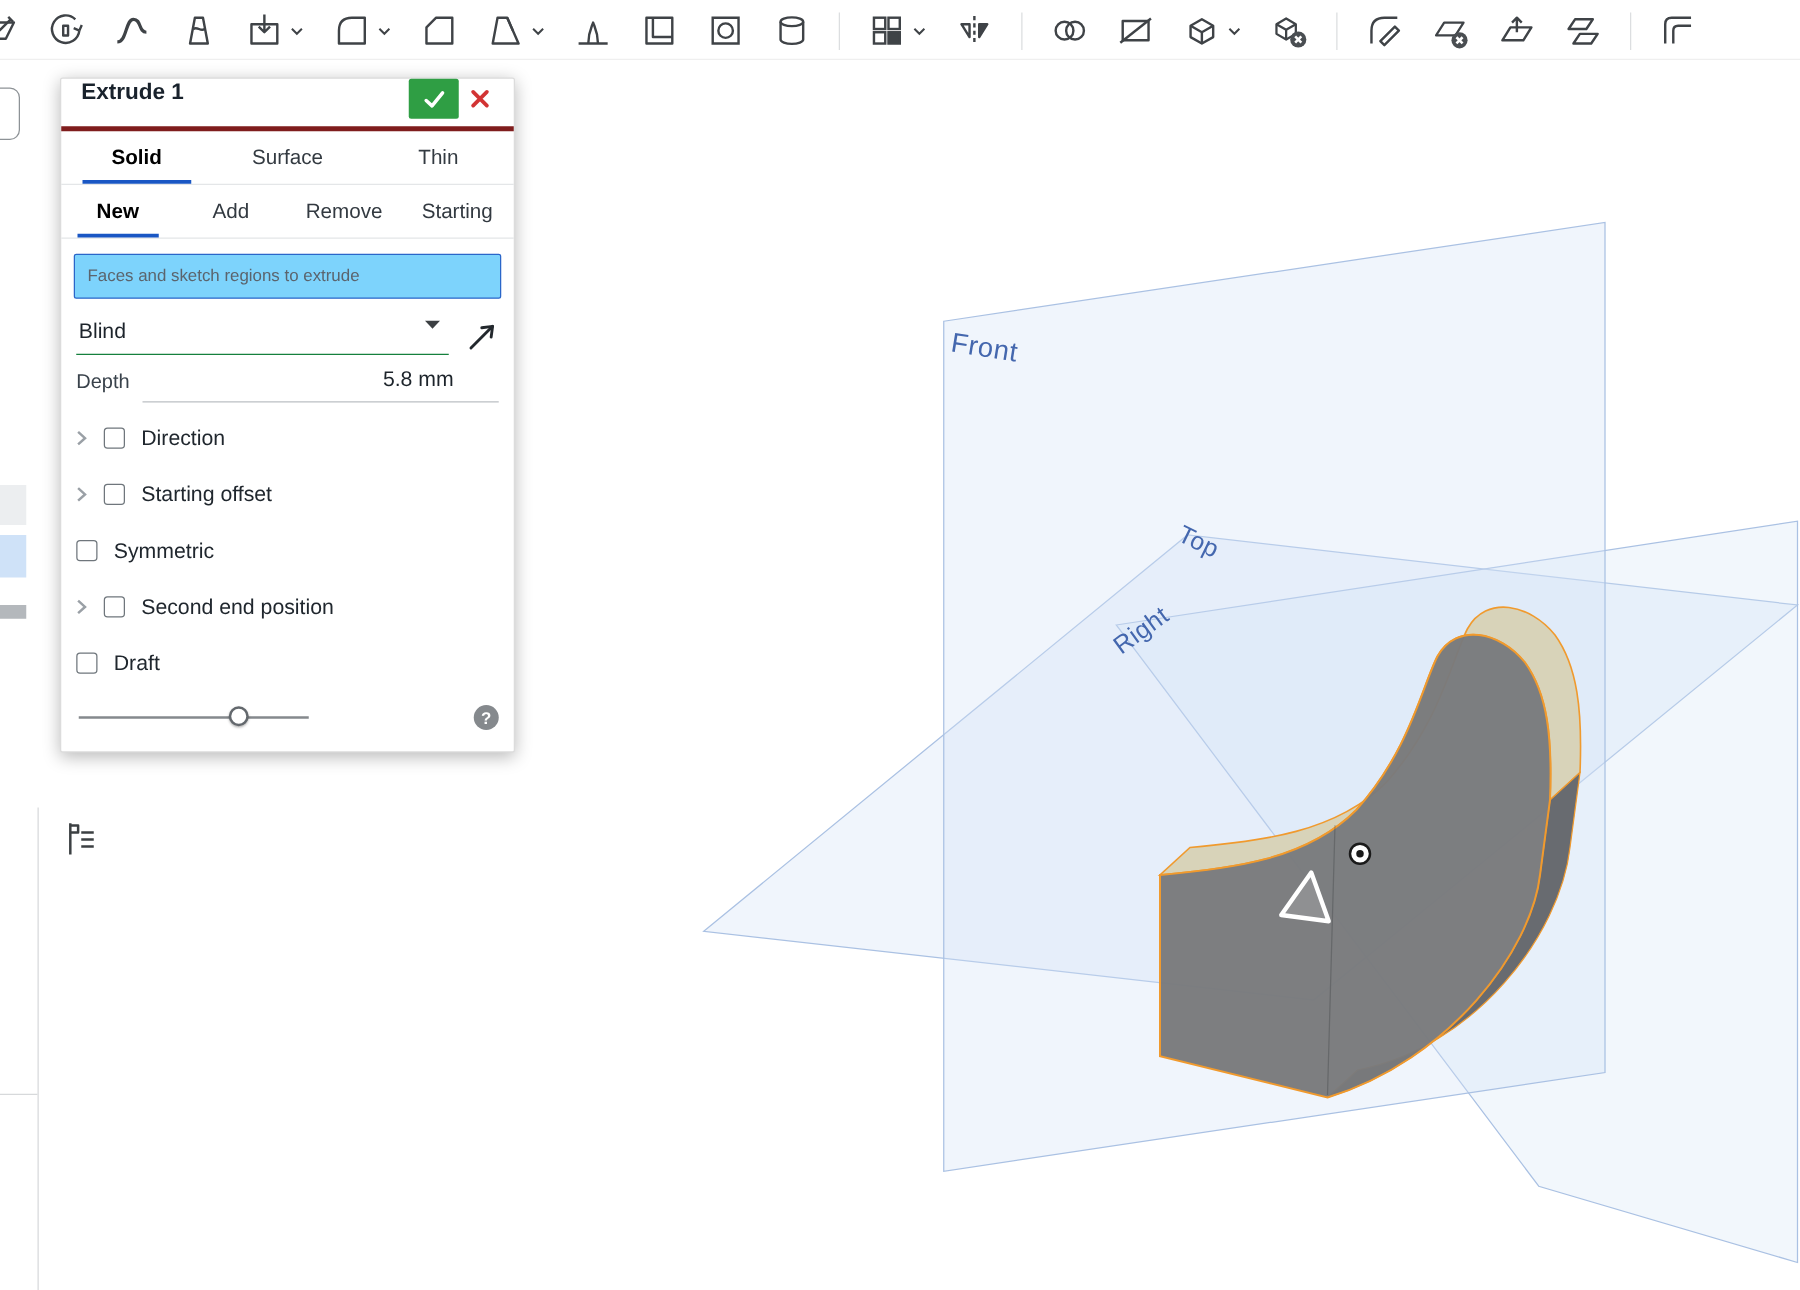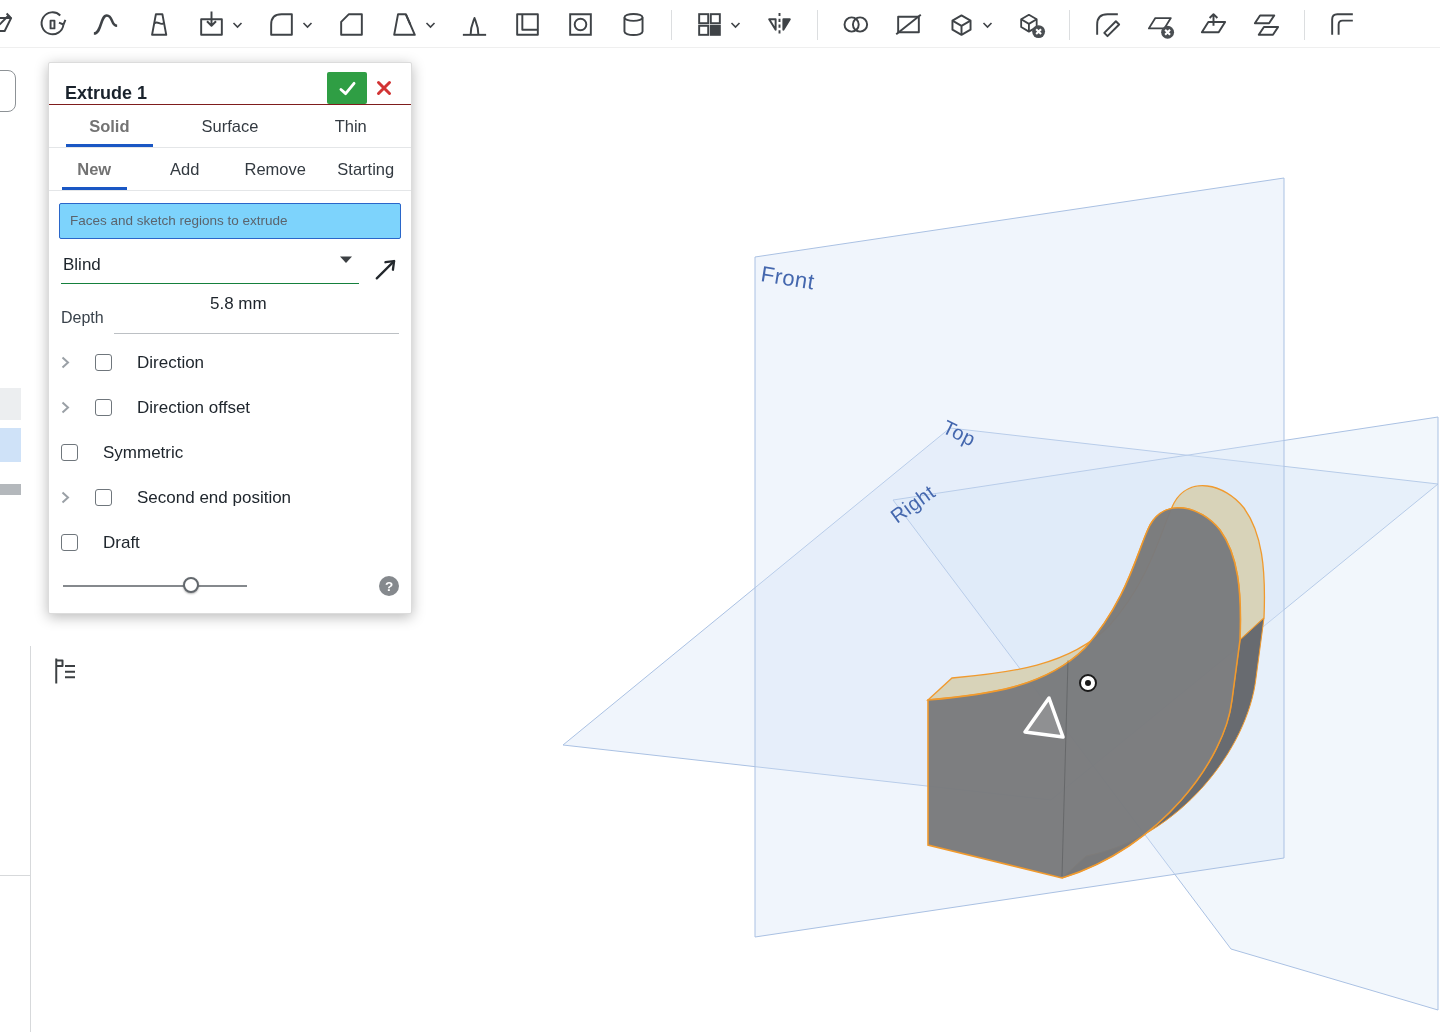--- a/index.html
+++ b/index.html
@@ -37,54 +37,54 @@
   .viewport { position:absolute; left:0; top:0; width:1440px; height:1032px; z-index:0; }
   .plane-label { fill:#4467ae; font-size:22px; letter-spacing:0.5px; }
   .plane-label.small { font-size:20px; }
 
   
   .dialog {
     position:absolute; left:48px; top:62px; width:364px; z-index:5;
     background:#fff; border:1px solid #dcdcdc; border-radius:2px;
     box-shadow:0 3px 14px rgba(0,0,0,.28);
   }
-  .dlg-header { display:flex; align-items:flex-end; height:42px; padding:0 10px 0 16px;
-    border-bottom:1px solid #7f1d1d; }
+  .dlg-header { display:flex; align-items:flex-start; height:42px; padding:0 10px 0 16px;
+    border-bottom:4px solid #7f1d1d; }
   .dlg-title { flex:1; font-size:18px; font-weight:bold; color:#19222c; }
   .btn-accept { width:40px; height:32px; background:#2f9e44; border-radius:2px;
     display:flex; align-items:center; justify-content:center; cursor:pointer; }
   .btn-cancel { width:34px; height:32px; display:flex; align-items:center; justify-content:center; cursor:pointer; }
 
   .tab-row { display:flex; height:43px; border-bottom:1px solid #e4e6e8; }
   .tab { flex:1; display:flex; align-items:center; justify-content:center;
     font-size:16.5px; color:#333a41; position:relative; cursor:pointer; }
-  .tab.active { color:#737373; font-weight:bold; }
+  .tab.active { color:#000000; font-weight:bold; }
   .tab.active::after { content:""; position:absolute; left:14%; right:14%; bottom:0;
     height:3px; background:#1a57c4; }
 
   .sel-box { margin:12px 10px 0; border:1.5px solid #2a66c9; background:#7dd3fc;
     border-radius:2px; padding:9px 10px 10px; cursor:pointer; }
   .sel-label { font-size:13.5px; color:#5b646d; }
   .sel-row { margin-top:7px; display:flex; align-items:center; }
   .sel-value { flex:1; font-size:17px; color:#1d242b; }
   .sel-clear { font-size:20px; color:#555b61; padding:0 4px; cursor:pointer; }
 
   .end-row { margin:12px 10px 0 12px; display:flex; align-items:center; gap:12px; }
   .dropdown { flex:1; display:flex; justify-content:space-between; 
     border-bottom:1px solid #15803d; padding:4px 6px 8px 2px;
     font-size:17px; color:#1d242b; cursor:pointer; }
   .flip-btn { width:30px; height:30px; cursor:pointer; }
 
   .depth-row { margin:10px 12px 0; display:flex; align-items:flex-end; }
   .depth-label { font-size:16px; color:#39424b; padding-bottom:7px; margin-right:10px; }
-  .depth-value { flex:1; text-align:center; font-size:17px; color:#1d242b;
-    border-bottom:1px solid #bcc0c4; padding:0 36px 19px 0; cursor:text; }
+  .depth-value { flex:1; text-align:right; font-size:17px; color:#1d242b;
+    border-bottom:1px solid #bcc0c4; padding:0 36px 7px 0; cursor:text; }
 
   .options { margin-top:6px; }
-  .opt-row { display:flex; align-items:center; height:45px; padding:0 12px; gap:25px;
+  .opt-row { display:flex; align-items:center; height:45px; padding:0 12px; gap:13px;
     font-size:17px; color:#20272e; }
   .expander { width:9px; height:13px; flex:0 0 auto; cursor:pointer; }
   .cb { width:17px; height:17px; border:1.7px solid #6f767c; border-radius:3px;
     background:#fff; flex:0 0 auto; cursor:pointer; }
 
   .slider-row { margin:4px 12px 10px; height:34px; position:relative; }
   .track { position:absolute; left:2px; top:16px; width:184px; height:2px; background:#85898d; cursor:pointer; }
   .handle { position:absolute; left:122px; top:8px; width:16px; height:16px; border-radius:50%;
     background:#fff; border:2px solid #63686d; box-shadow:0 1px 2px rgba(0,0,0,.3); cursor:grab; }
   .help { position:absolute; right:0; top:7px; width:20px; height:20px; border-radius:50%;
@@ -480,21 +480,21 @@
           <polyline points="1.5,1.5 7,6.5 1.5,11.5" fill="none" stroke="#9aa0a6" stroke-width="2"></polyline>
         </svg>
       <span class="cb"></span>
       <span>Direction</span>
     </div>
     <div class="opt-row">
       <svg class="expander" viewBox="0 0 9 13">
           <polyline points="1.5,1.5 7,6.5 1.5,11.5" fill="none" stroke="#9aa0a6" stroke-width="2"></polyline>
         </svg>
       <span class="cb"></span>
-      <span>Direction offset</span>
+      <span>Starting offset</span>
     </div>
     <div class="opt-row">
       <span class="cb"></span>
       <span>Symmetric</span>
     </div>
     <div class="opt-row">
       <svg class="expander" viewBox="0 0 9 13">
           <polyline points="1.5,1.5 7,6.5 1.5,11.5" fill="none" stroke="#9aa0a6" stroke-width="2"></polyline>
         </svg>
       <span class="cb"></span>

